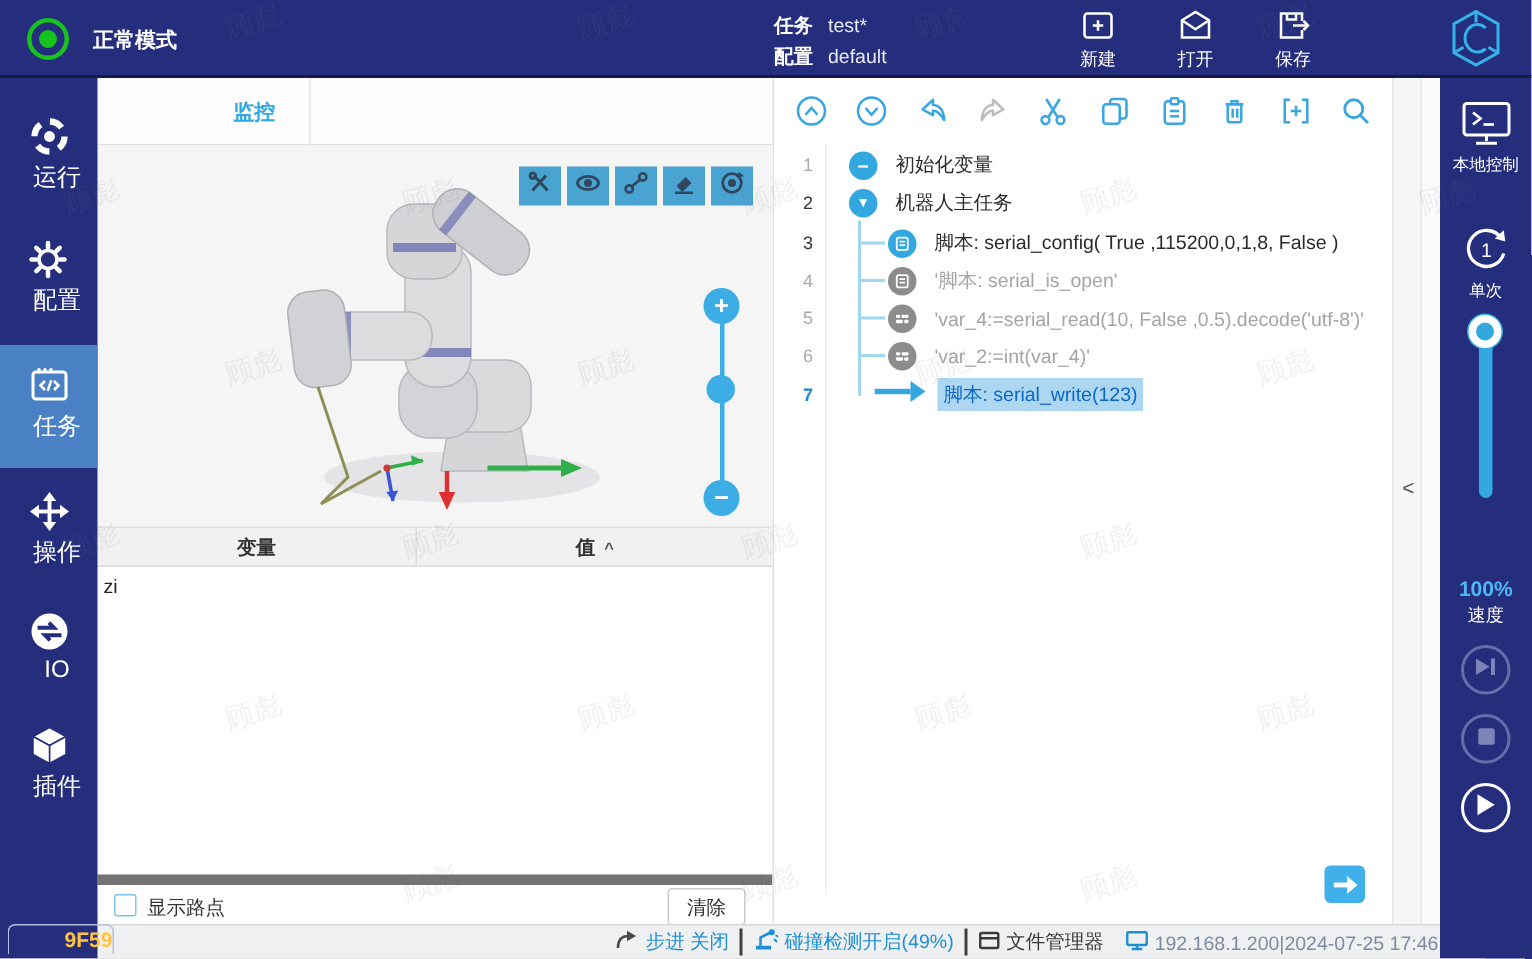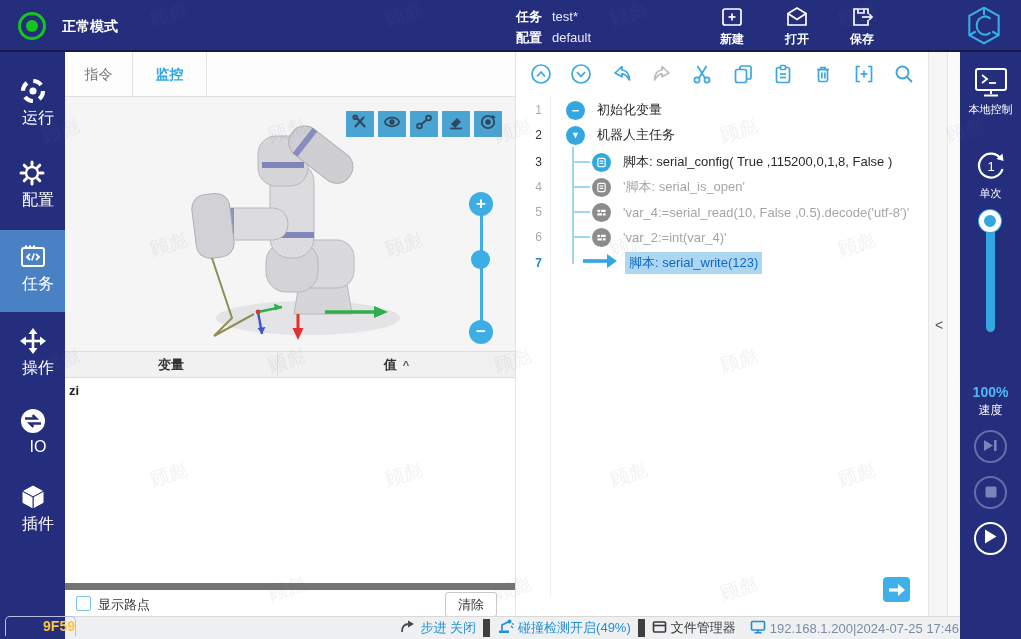--- a/index.html
+++ b/index.html
@@ -14,21 +14,21 @@
   .topbar { position: absolute; left: 0; top: 0; width: 1021px; height: 52px;
             background: #252e7d; border-bottom: 2px solid #161a45; z-index: 10; }
   .mode-dot { position: absolute; left: 18px; top: 12px; width: 28px; height: 28px;
               border: 3px solid #17c41e; border-radius: 50%; }
   .mode-dot::after { content: ""; position: absolute; left: 5px; top: 5px; width: 12px; height: 12px;
                      background: #17c41e; border-radius: 50%; }
   .mode-text { position: absolute; left: 62px; top: 18px; color: #fff; font-size: 14px; font-weight: bold; }
   .task-info { position: absolute; left: 516px; top: 6px; color: #fff; font-size: 13px; line-height: 21px; }
   .task-info .lbl { font-weight: bold; margin-right: 10px; }
   .task-info .val { color: #e8eaf8; }
-  .top-action { position: absolute; top: 5px; width: 58px; text-align: center; color: #fff; cursor: pointer; font-weight: bold; }
+  .top-action { position: absolute; top: 5px; width: 58px; text-align: center; color: #fff; cursor: pointer; }
   .top-action svg { display: block; margin: 0 auto; }
   .top-action .alabel { font-size: 12px; margin-top: 2px; }
   .brand { position: absolute; right: 12px; top: 4px; }
 
   
   .lsidebar { position: absolute; left: 0; top: 52px; width: 65px; height: 587px; background: #252e7d; z-index: 9; }
   .nav-item { position: absolute; left: 0; width: 65px; height: 74px; text-align: center; color: #fff; cursor: pointer; }
   .nav-item svg { display: block; margin: 6px auto 2px; }
   .nav-item .nlabel { font-size: 16px; padding-left: 11px; }
   .nav-item.selected { background: #4a80c4; }
@@ -58,21 +58,21 @@
   .zbtn.zminus { top: 128px; }
   .zhandle { position: absolute; left: 2px; top: 58px; width: 19px; height: 19px; border-radius: 50%;
              background: #3daee5; cursor: grab; }
 
   .vartable { position: absolute; left: 0; top: 300px; width: 450px; }
   .vt-head { display: flex; height: 26px; background: #f1f1f2; border-bottom: 1px solid #dcdcdc;
              font-size: 13px; font-weight: bold; color: #333; justify-content: space-between; }
   .vt-head .c1 { width: 213px; text-align: center; line-height: 25px; border-right: 1px solid #dcdcdc; }
   .vt-head .c2 { flex: 1; text-align: center; line-height: 25px; }
   .vt-row { display: flex; height: 25px; font-size: 13px; color: #222; background: #fff; }
-  .vt-row .c1 { width: 213px; padding-left: 4px; line-height: 25px; font-weight: bold; }
+  .vt-row .c1 { width: 213px; padding-left: 4px; line-height: 25px; }
   .vt-row .c2 { flex: 1; padding-left: 6px; line-height: 25px; }
   .sortg { font-size: 11px; color: #555; margin-left: 6px; }
 
   .lp-bottom { position: absolute; left: 0; top: 531px; width: 450px; height: 33px; border-top: 7px solid #737373;
                background: #fff; }
   .chk { position: absolute; left: 11px; top: 6px; width: 15px; height: 15px; border: 1px solid #7ec3ea;
          border-radius: 2px; background: #fff; cursor: pointer; }
   .chk-label { position: absolute; left: 33px; top: 6px; font-size: 13px; color: #333; }
   .clear-btn { position: absolute; right: 18px; top: 2px; width: 52px; height: 25px; background: #fff;
                border: 1px solid #c9c9c9; border-radius: 3px; font-size: 13px; color: #333;
@@ -124,21 +124,21 @@
   .pbtn { position: absolute; left: 14px; width: 33px; height: 33px; border-radius: 50%; display: flex;
           align-items: center; justify-content: center; cursor: pointer; }
   .pbtn.dim { border: 2px solid #666ea8; }
   .pbtn.lit { border: 2px solid #fff; }
 
   
   .statusbar { position: absolute; left: 65px; top: 616px; width: 925px; height: 23px; background: #eff0f2;
                border-top: 1px solid #d8d8d8; display: flex; align-items: center; justify-content: flex-end;
                font-size: 13px; padding-right: 6px; }
   .sb-item { display: flex; align-items: center; gap: 4px; padding: 0 7px; }
-  .sb-item.divided { border-left: 7px solid #404040; }
+  .sb-item.divided { border-left: 2px solid #404040; }
   .sb-blue { color: #1e8fd5; }
   .sb-dark { color: #3a3a3a; }
   .sb-gray { color: #7d8ba1; }
   .corner { position: absolute; left: 990px; top: 616px; width: 31px; height: 23px; background: #252e7d; }
 </style>
 </head>
 <body>
 
 <div class="screen">
 
@@ -299,21 +299,20 @@
         </svg>
       </span>
       <div class="nlabel">插件</div>
     </div>
 
     <div class="device-code">9F59</div>
   </div>
 
   <div class="left-pane">
     <div class="tabbar">
-      <div class="tab t0">指令</div>
       <div class="tab t1">监控</div>
     </div>
 
     <div class="viewer">
       <div class="vtoolbar">
         <div class="vbtn">
           <span>
             <svg width="18" height="18" viewBox="0 0 18 18" fill="none" stroke="#31475f" stroke-width="2">
               <line x1="4" y1="14" x2="13" y2="4"></line>
                 <line x1="5" y1="4" x2="14" y2="14"></line>

